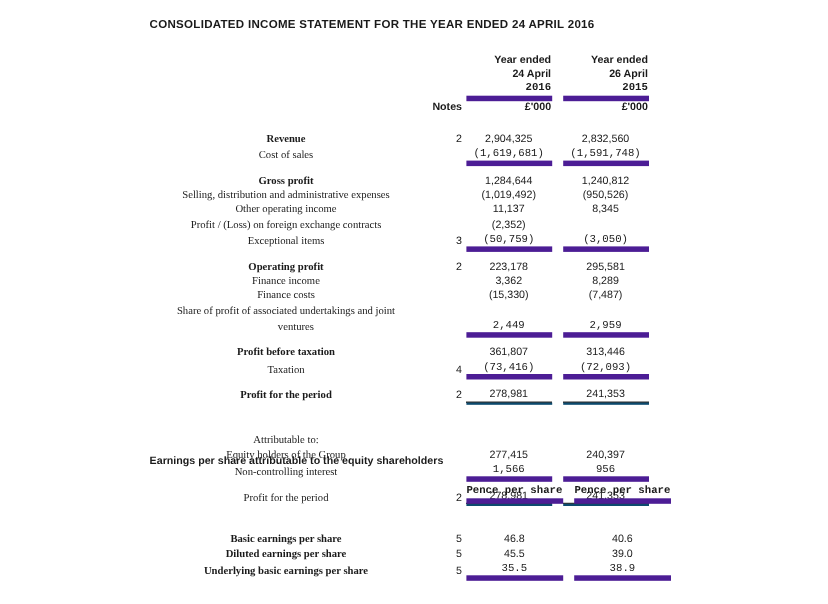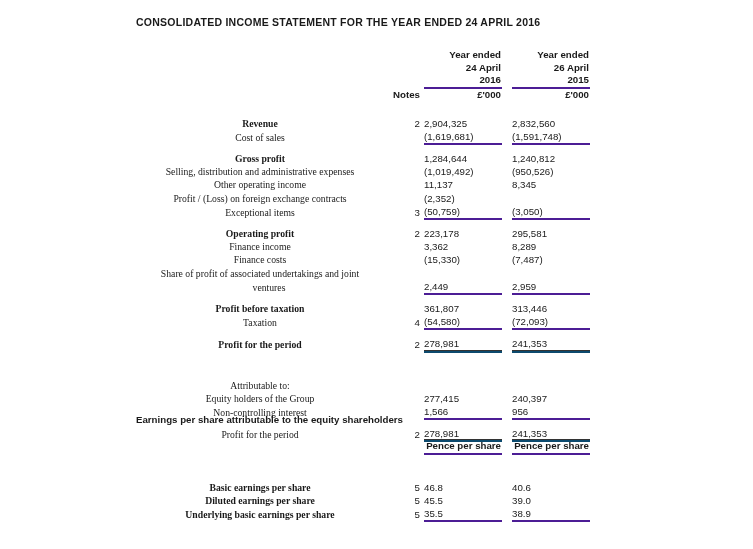--- a/index.html
+++ b/index.html
@@ -59,21 +59,21 @@
     white-space: nowrap;
     padding-right: 4px;
     font-family: Liberation Serif, serif;
   }
   td.notes {
     text-align: right;
     padding-right: 4px;
     white-space: nowrap;
   }
   td.val {
-    text-align: left;
+    text-align: center;
     white-space: nowrap;
     padding-right: 1px;
   }
   td.gap { width: 10px; }
 
   .b { font-weight: bold; }
   .indent { padding-left: 18px; }
 
   
   td.hdr {
@@ -83,21 +83,21 @@
     line-height: 12.6px;
     height: 12.6px;
     padding-right: 1px;
   }
   td.hdr-notes {
     text-align: right;
     font-weight: bold;
     padding-right: 4px;
     white-space: nowrap;
   }
-  .rule-bottom { border-bottom: 2px solid #4c1d95; }
+  .rule-bottom { border-bottom: 5px solid #4c1d95; font-family: Liberation Mono, monospace; }
   .rule-dbl-bottom {
     border-bottom: 2px solid #0c4a6e;
     box-shadow: inset 0 -3px 0 -2px #333333;
   }
 
   tr.spacer td { height: 7px; line-height: 7px; font-size: 1px; }
   tr.spacer-lg td { height: 15px; line-height: 15px; font-size: 1px; }
   tr.spacer-xl td { height: 26px; line-height: 26px; font-size: 1px; }
 
   .eps-caption {
@@ -262,21 +262,21 @@
       <tr>
         <td class="label b">Profit before taxation</td>
         <td class="notes"></td>
         <td class="val">361,807</td>
         <td class="gap"></td>
         <td class="val">313,446</td>
       </tr>
       <tr>
         <td class="label">Taxation</td>
         <td class="notes">4</td>
-        <td class="val rule-bottom">(54,580)</td>
+        <td class="val rule-bottom">(73,416)</td>
         <td class="gap"></td>
         <td class="val rule-bottom">(72,093)</td>
       </tr>
 
       <tr class="spacer">
           <td colspan="5"></td>
         </tr>
 
       <tr>
         <td class="label b">Profit for the period</td>

